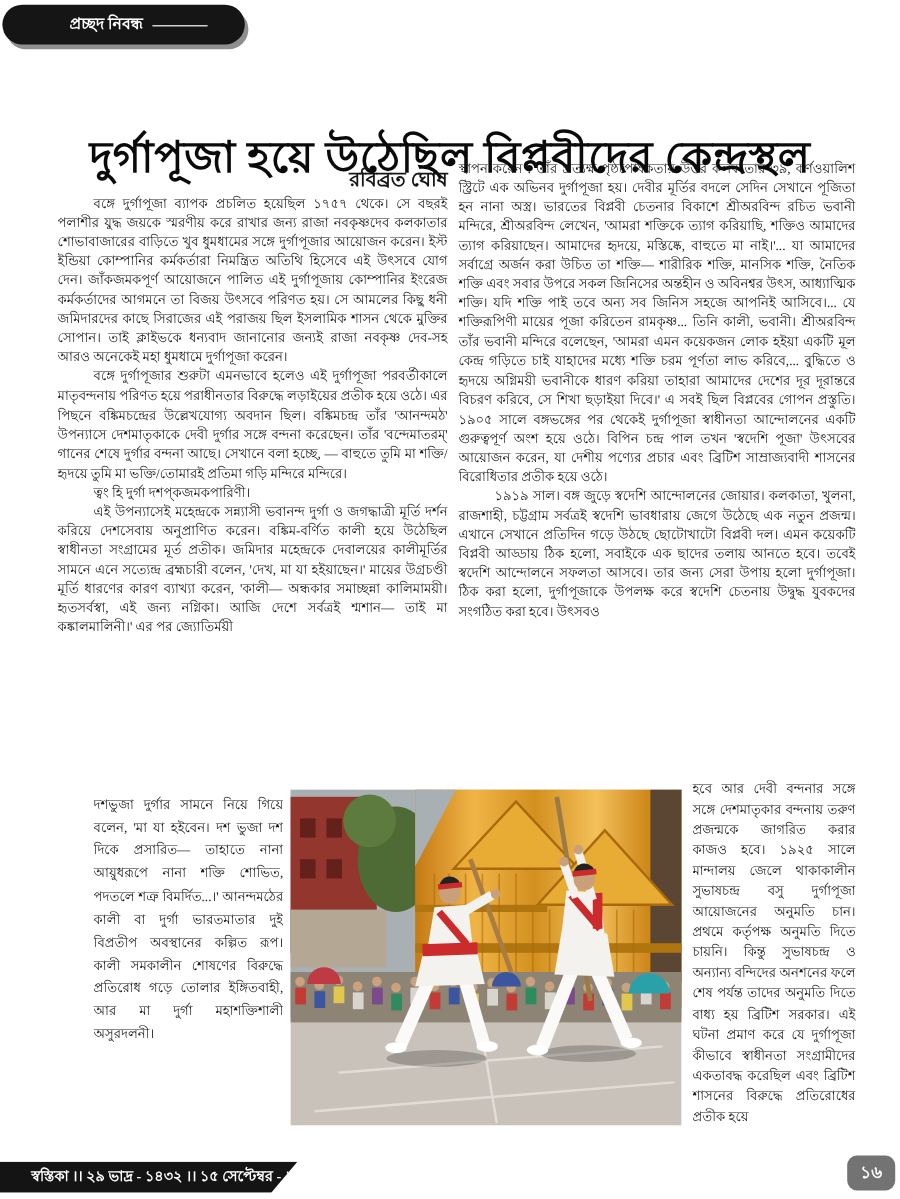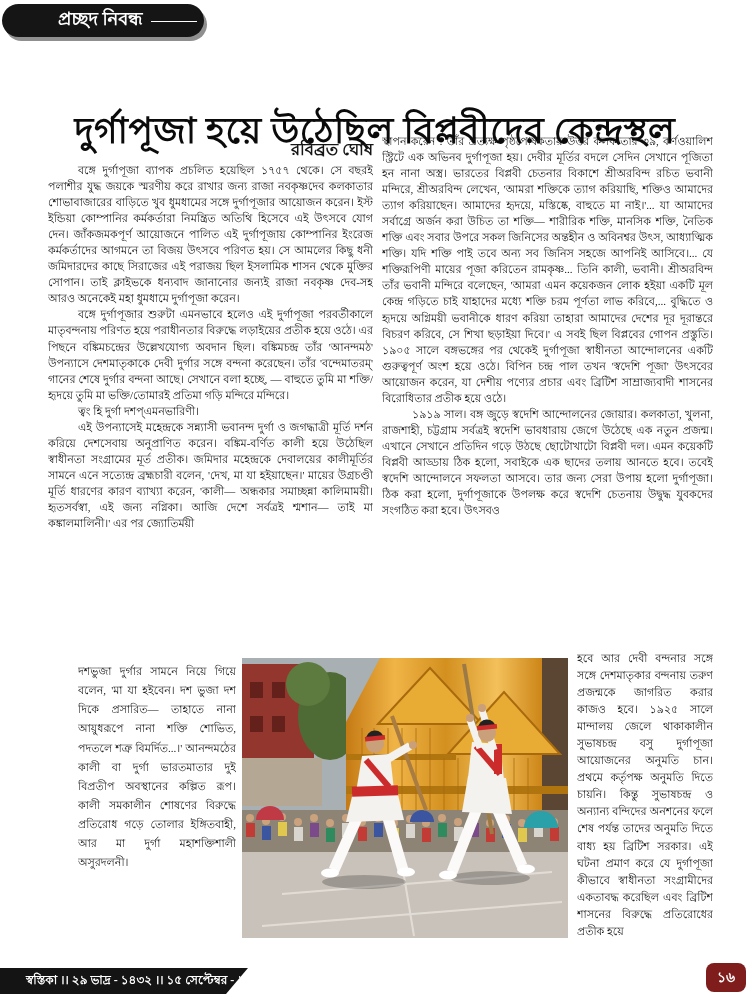--- a/index.html
+++ b/index.html
@@ -2,21 +2,21 @@
 <html lang="bn"><head>
 <meta charset="utf-8">
 <style>
   html,body{margin:0;padding:0;}
   body{background:#ffffff;font-family:"Liberation Serif","DejaVu Sans",serif;color:#161616;}
   .page{position:relative;width:750px;height:999px;background:#fff;overflow:hidden;}
 
   
   .section-pill{position:absolute;left:2px;top:4px;width:202px;height:33px;background:#151515;
     border-radius:17px;box-shadow:3px 4px 0 #8f8f8f;display:flex;align-items:center;}
-  .section-pill .label{color:#fff;font-size:18px;font-weight:bold;margin-left:56px;white-space:nowrap;}
+  .section-pill .label{color:#fff;font-size:13px;font-weight:bold;margin-left:56px;white-space:nowrap;}
   .section-pill .rule{width:46px;height:1.5px;background:#fff;margin-left:8px;margin-top:2px;}
 
   
   .title{position:absolute;left:0;top:60px;width:750px;text-align:center;font-size:36px;font-weight:bold;
     color:#0a0a0a;letter-spacing:0.5px;margin-top:43px;}
   .author{position:absolute;left:48px;top:137px;width:325px;text-align:right;font-size:16.5px;font-weight:bold;}
 
   
   .tblock{position:absolute;font-size:11px;line-height:1.46;text-align:justify;overflow:hidden;}
   .tblock p{margin:0;}
@@ -27,40 +27,40 @@
   .right-narrow{left:577px;top:650px;width:136px;height:298px;line-height:1.55;}
 
   
   .photo{position:absolute;left:242px;top:658px;width:326px;height:280px;}
   .photo svg{display:block;}
 
   
   .footer-banner{position:absolute;left:0;top:968px;width:248px;height:26px;background:#141414;
     clip-path:polygon(0 0,100% 0,calc(100% - 22px) 100%,0 100%);display:flex;align-items:center;}
   .footer-banner .issue{color:#fff;font-size:12px;font-weight:bold;margin-left:26px;white-space:nowrap;}
-  .page-badge{position:absolute;left:706px;top:963px;width:40px;height:29px;background:#7f1d1d;border-radius:8px;
+  .page-badge{position:absolute;left:706px;top:963px;width:40px;height:29px;background:#737373;border-radius:8px;
     display:flex;align-items:center;justify-content:center;color:#fff;font-size:14px;font-weight:bold;}
 </style>
 </head>
 <body>
 
 <div class="page">
 
   <div class="section-pill">
     <span class="label">প্রচ্ছদ নিবন্ধ</span>
     <span class="rule"></span>
   </div>
 
   <div class="title">দুর্গাপূজা হয়ে উঠেছিল বিপ্লবীদের কেন্দ্রস্থল</div>
   <div class="author">রবিব্রত ঘোষ</div>
 
   <div class="tblock left-wide">
     <p class="indent">বঙ্গে দুর্গাপূজা ব্যাপক প্রচলিত হয়েছিল ১৭৫৭ থেকে। সে বছরই পলাশীর যুদ্ধ জয়কে স্মরণীয় করে রাখার জন্য রাজা নবকৃষ্ণদেব কলকাতার শোভাবাজারের বাড়িতে খুব ধুমধামের সঙ্গে দুর্গাপূজার আয়োজন করেন। ইস্ট ইন্ডিয়া কোম্পানির কর্মকর্তারা নিমন্ত্রিত অতিথি হিসেবে এই উৎসবে যোগ দেন। জাঁকজমকপূর্ণ আয়োজনে পালিত এই দুর্গাপূজায় কোম্পানির ইংরেজ কর্মকর্তাদের আগমনে তা বিজয় উৎসবে পরিণত হয়। সে আমলের কিছু ধনী জমিদারদের কাছে সিরাজের এই পরাজয় ছিল ইসলামিক শাসন থেকে মুক্তির সোপান। তাই ক্লাইভকে ধন্যবাদ জানানোর জন্যই রাজা নবকৃষ্ণ দেব-সহ আরও অনেকেই মহা ধুমধামে দুর্গাপূজা করেন।</p>
     <p class="indent">বঙ্গে দুর্গাপূজার শুরুটা এমনভাবে হলেও এই দুর্গাপূজা পরবর্তীকালে মাতৃবন্দনায় পরিণত হয়ে পরাধীনতার বিরুদ্ধে লড়াইয়ের প্রতীক হয়ে ওঠে। এর পিছনে বঙ্কিমচন্দ্রের উল্লেখযোগ্য অবদান ছিল। বঙ্কিমচন্দ্র তাঁর 'আনন্দমঠ' উপন্যাসে দেশমাতৃকাকে দেবী দুর্গার সঙ্গে বন্দনা করেছেন। তাঁর 'বন্দেমাতরম্' গানের শেষে দুর্গার বন্দনা আছে। সেখানে বলা হচ্ছে, — বাহুতে তুমি মা শক্তি/হৃদয়ে তুমি মা ভক্তি/তোমারই প্রতিমা গড়ি মন্দিরে মন্দিরে।</p>
-    <p class="indent">ত্বং হি দুর্গা দশপ্এমনভারিণী।</p>
+    <p class="indent">ত্বং হি দুর্গা দশপ্কজমকপারিণী।</p>
     <p class="indent">এই উপন্যাসেই মহেন্দ্রকে সন্ন্যাসী ভবানন্দ দুর্গা ও জগদ্ধাত্রী মূর্তি দর্শন করিয়ে দেশসেবায় অনুপ্রাণিত করেন। বঙ্কিম-বর্ণিত কালী হয়ে উঠেছিল স্বাধীনতা সংগ্রামের মূর্ত প্রতীক। জমিদার মহেন্দ্রকে দেবালয়ের কালীমূর্তির সামনে এনে সত্যেন্দ্র ব্রহ্মচারী বলেন, 'দেখ, মা যা হইয়াছেন।' মায়ের উগ্রচণ্ডী মূর্তি ধারণের কারণ ব্যাখ্যা করেন, 'কালী— অন্ধকার সমাচ্ছন্না কালিমাময়ী। হৃতসর্বস্বা, এই জন্য নগ্নিকা। আজি দেশে সর্বত্রই শ্মশান— তাই মা কঙ্কালমালিনী।' এর পর জ্যোতির্ময়ী</p>
   </div>
 
   <div class="tblock right-wide">
     <p>স্থাপন করেন : তাঁর প্রত্যক্ষ পৃষ্ঠপোষকতায় উত্তর কলকাতার ৩৯, কর্ণওয়ালিশ স্ট্রিটে এক অভিনব দুর্গাপূজা হয়। দেবীর মূর্তির বদলে সেদিন সেখানে পূজিতা হন নানা অস্ত্র। ভারতের বিপ্লবী চেতনার বিকাশে শ্রীঅরবিন্দ রচিত ভবানী মন্দিরে, শ্রীঅরবিন্দ লেখেন, 'আমরা শক্তিকে ত্যাগ করিয়াছি, শক্তিও আমাদের ত্যাগ করিয়াছেন। আমাদের হৃদয়ে, মস্তিষ্কে, বাহুতে মা নাই।'... যা আমাদের সর্বাগ্রে অর্জন করা উচিত তা শক্তি— শারীরিক শক্তি, মানসিক শক্তি, নৈতিক শক্তি এবং সবার উপরে সকল জিনিসের অন্তহীন ও অবিনশ্বর উৎস, আধ্যাত্মিক শক্তি। যদি শক্তি পাই তবে অন্য সব জিনিস সহজে আপনিই আসিবে।... যে শক্তিরূপিণী মায়ের পূজা করিতেন রামকৃষ্ণ... তিনি কালী, ভবানী। শ্রীঅরবিন্দ তাঁর ভবানী মন্দিরে বলেছেন, 'আমরা এমন কয়েকজন লোক হইয়া একটি মূল কেন্দ্র গড়িতে চাই যাহাদের মধ্যে শক্তি চরম পূর্ণতা লাভ করিবে,... বুদ্ধিতে ও হৃদয়ে অগ্নিময়ী ভবানীকে ধারণ করিয়া তাহারা আমাদের দেশের দূর দূরান্তরে বিচরণ করিবে, সে শিখা ছড়াইয়া দিবে।' এ সবই ছিল বিপ্লবের গোপন প্রস্তুতি। ১৯০৫ সালে বঙ্গভঙ্গের পর থেকেই দুর্গাপূজা স্বাধীনতা আন্দোলনের একটি গুরুত্বপূর্ণ অংশ হয়ে ওঠে। বিপিন চন্দ্র পাল তখন 'স্বদেশি পূজা' উৎসবের আয়োজন করেন, যা দেশীয় পণ্যের প্রচার এবং ব্রিটিশ সাম্রাজ্যবাদী শাসনের বিরোধিতার প্রতীক হয়ে ওঠে।</p>
     <p class="indent">১৯১৯ সাল। বঙ্গ জুড়ে স্বদেশি আন্দোলনের জোয়ার। কলকাতা, খুলনা, রাজশাহী, চট্টগ্রাম সর্বত্রই স্বদেশি ভাবধারায় জেগে উঠেছে এক নতুন প্রজন্ম। এখানে সেখানে প্রতিদিন গড়ে উঠছে ছোটোখাটো বিপ্লবী দল। এমন কয়েকটি বিপ্লবী আড্ডায় ঠিক হলো, সবাইকে এক ছাদের তলায় আনতে হবে। তবেই স্বদেশি আন্দোলনে সফলতা আসবে। তার জন্য সেরা উপায় হলো দুর্গাপূজা। ঠিক করা হলো, দুর্গাপূজাকে উপলক্ষ করে স্বদেশি চেতনায় উদ্বুদ্ধ যুবকদের সংগঠিত করা হবে। উৎসবও</p>
   </div>
 
   <div class="tblock left-narrow">
     <p>দশভুজা দুর্গার সামনে নিয়ে গিয়ে বলেন, 'মা যা হইবেন। দশ ভুজা দশ দিকে প্রসারিত— তাহাতে নানা আয়ুধরূপে নানা শক্তি শোভিত, পদতলে শত্রু বিমর্দিত...।' আনন্দমঠের কালী বা দুর্গা ভারতমাতার দুই বিপ্রতীপ অবস্থানের কল্পিত রূপ। কালী সমকালীন শোষণের বিরুদ্ধে প্রতিরোধ গড়ে তোলার ইঙ্গিতবাহী, আর মা দুর্গা মহাশক্তিশালী অসুরদলনী।</p>

